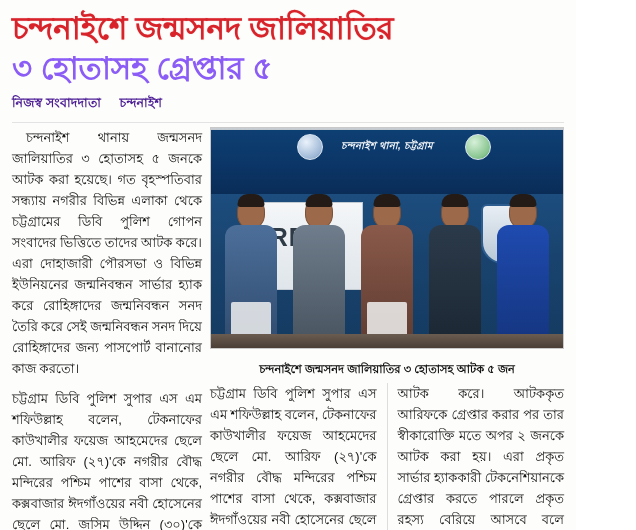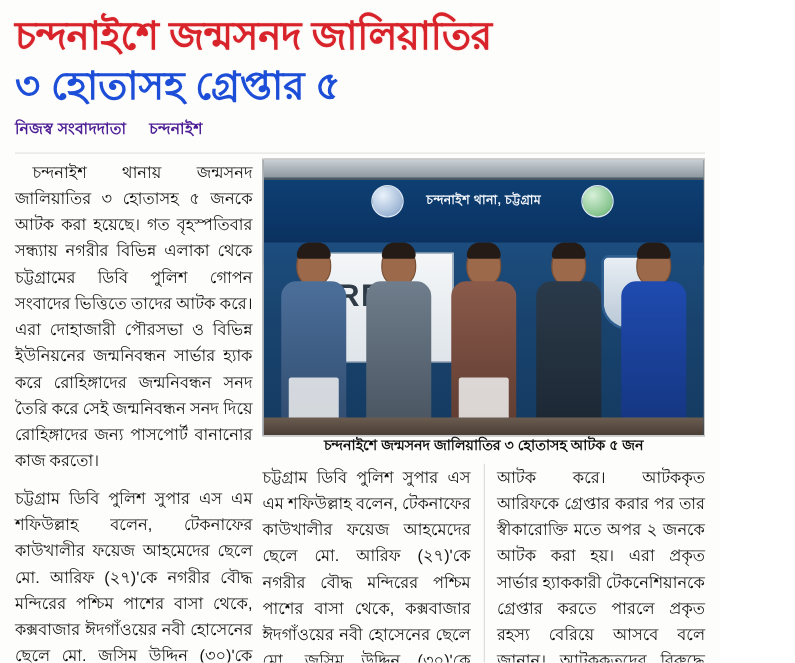--- a/index.html
+++ b/index.html
@@ -26,21 +26,21 @@
     color: #d8232a;
     font-weight: bold;
     font-size: 31px;
     line-height: 1.22;
     letter-spacing: -0.2px;
     text-shadow: 0 0 1px rgba(216,35,42,0.35);
     margin: 0 0 2px 0;
     white-space: nowrap;
   }
   .headline-2 {
-    color: #1d4ed8;
+    color: #8b5cf6;
     font-weight: bold;
     font-size: 31px;
     line-height: 1.22;
     margin: 0 0 6px 0;
     white-space: nowrap;
   }
   .byline {
     font-size: 12.5px;
     font-weight: bold;
     color: #4c1d95;
@@ -89,25 +89,26 @@
     width: 100%;
     height: 222px;
     overflow: hidden;
     background: #4b5a66;
     border: 1px solid #c9c9c9;
     box-sizing: border-box;
   }
   
   .bg-banner {
     position: absolute;
-    left: 0; top: 16px;
+    left: 0; top: 2px;
     width: 100%;
     height: 66px;
     background: linear-gradient(180deg, #0e3f73 0%, #0b3566 55%, #0a2c56 100%);
     border-bottom: 2px solid #123f70;
+    font-style: italic;
   }
   .bg-banner-text {
     position: absolute;
     left: 50%;
     transform: translateX(-50%);
     top: 8px;
     color: #f2f6fb;
     font-size: 10px;
     font-weight: bold;
     letter-spacing: 0.3px;
@@ -227,21 +228,21 @@
     position: absolute;
     left: 0; bottom: 0;
     width: 100%; height: 14px;
     background: linear-gradient(180deg,#6b5c50,#4a3e35);
   }
   .caption {
     font-size: 11.4px;
     line-height: 1.45;
     color: #111;
     text-align: center;
-    padding: 0 2px 6px 2px;
+    padding: 12px 2px 6px 2px;
     font-weight: bold;
   }
   .two-col {
     display: flex;
     gap: 10px;
   }
   .two-col .c {
     flex: 1 1 0;
   }
   .vrule {

